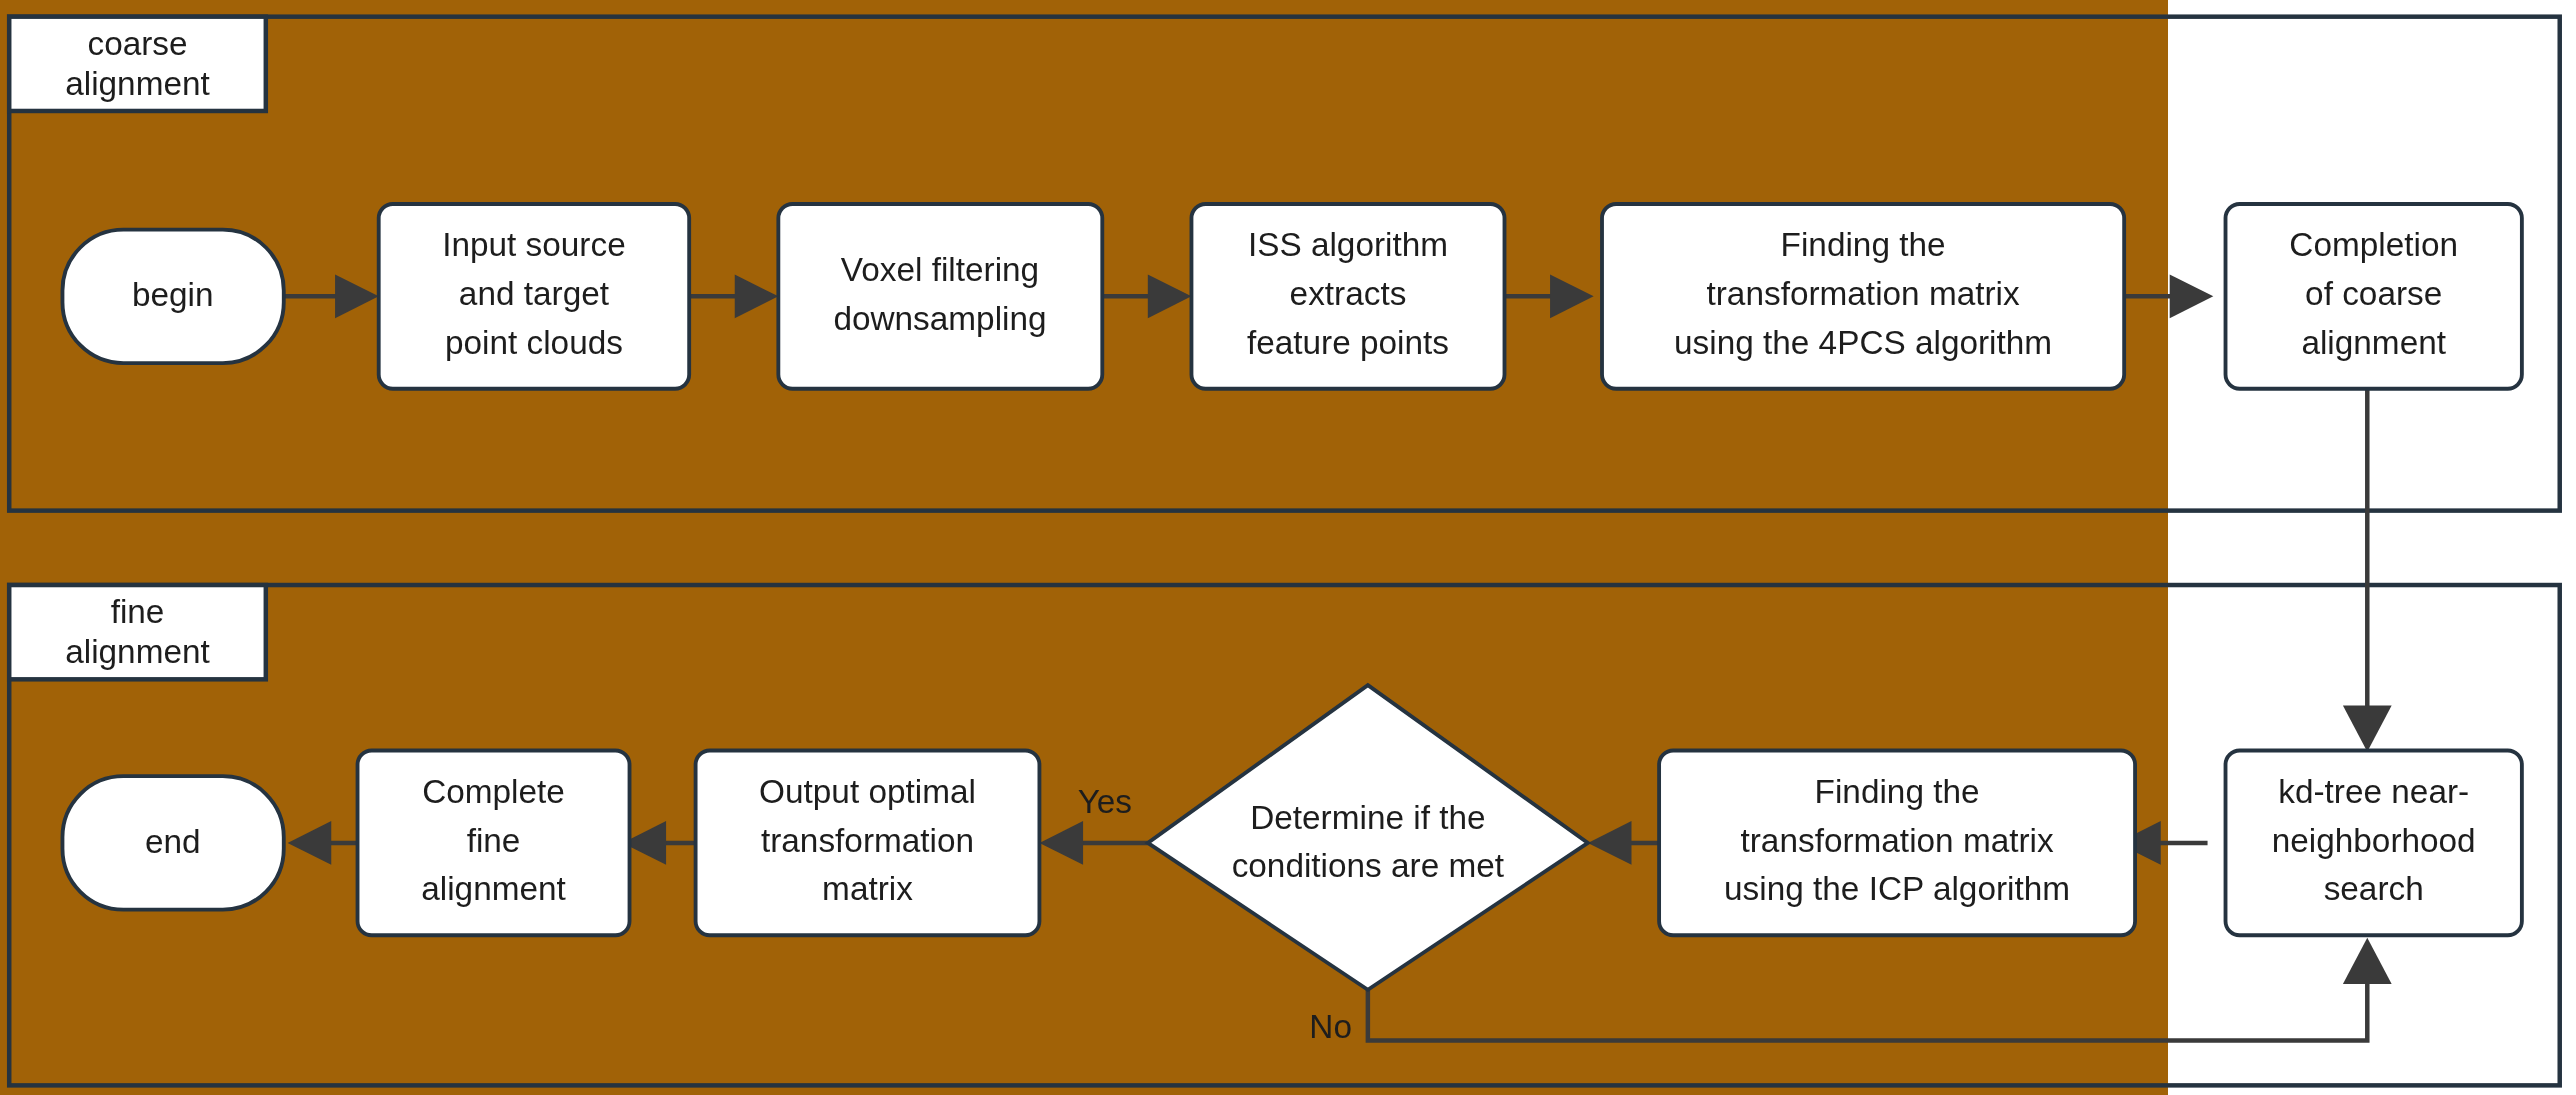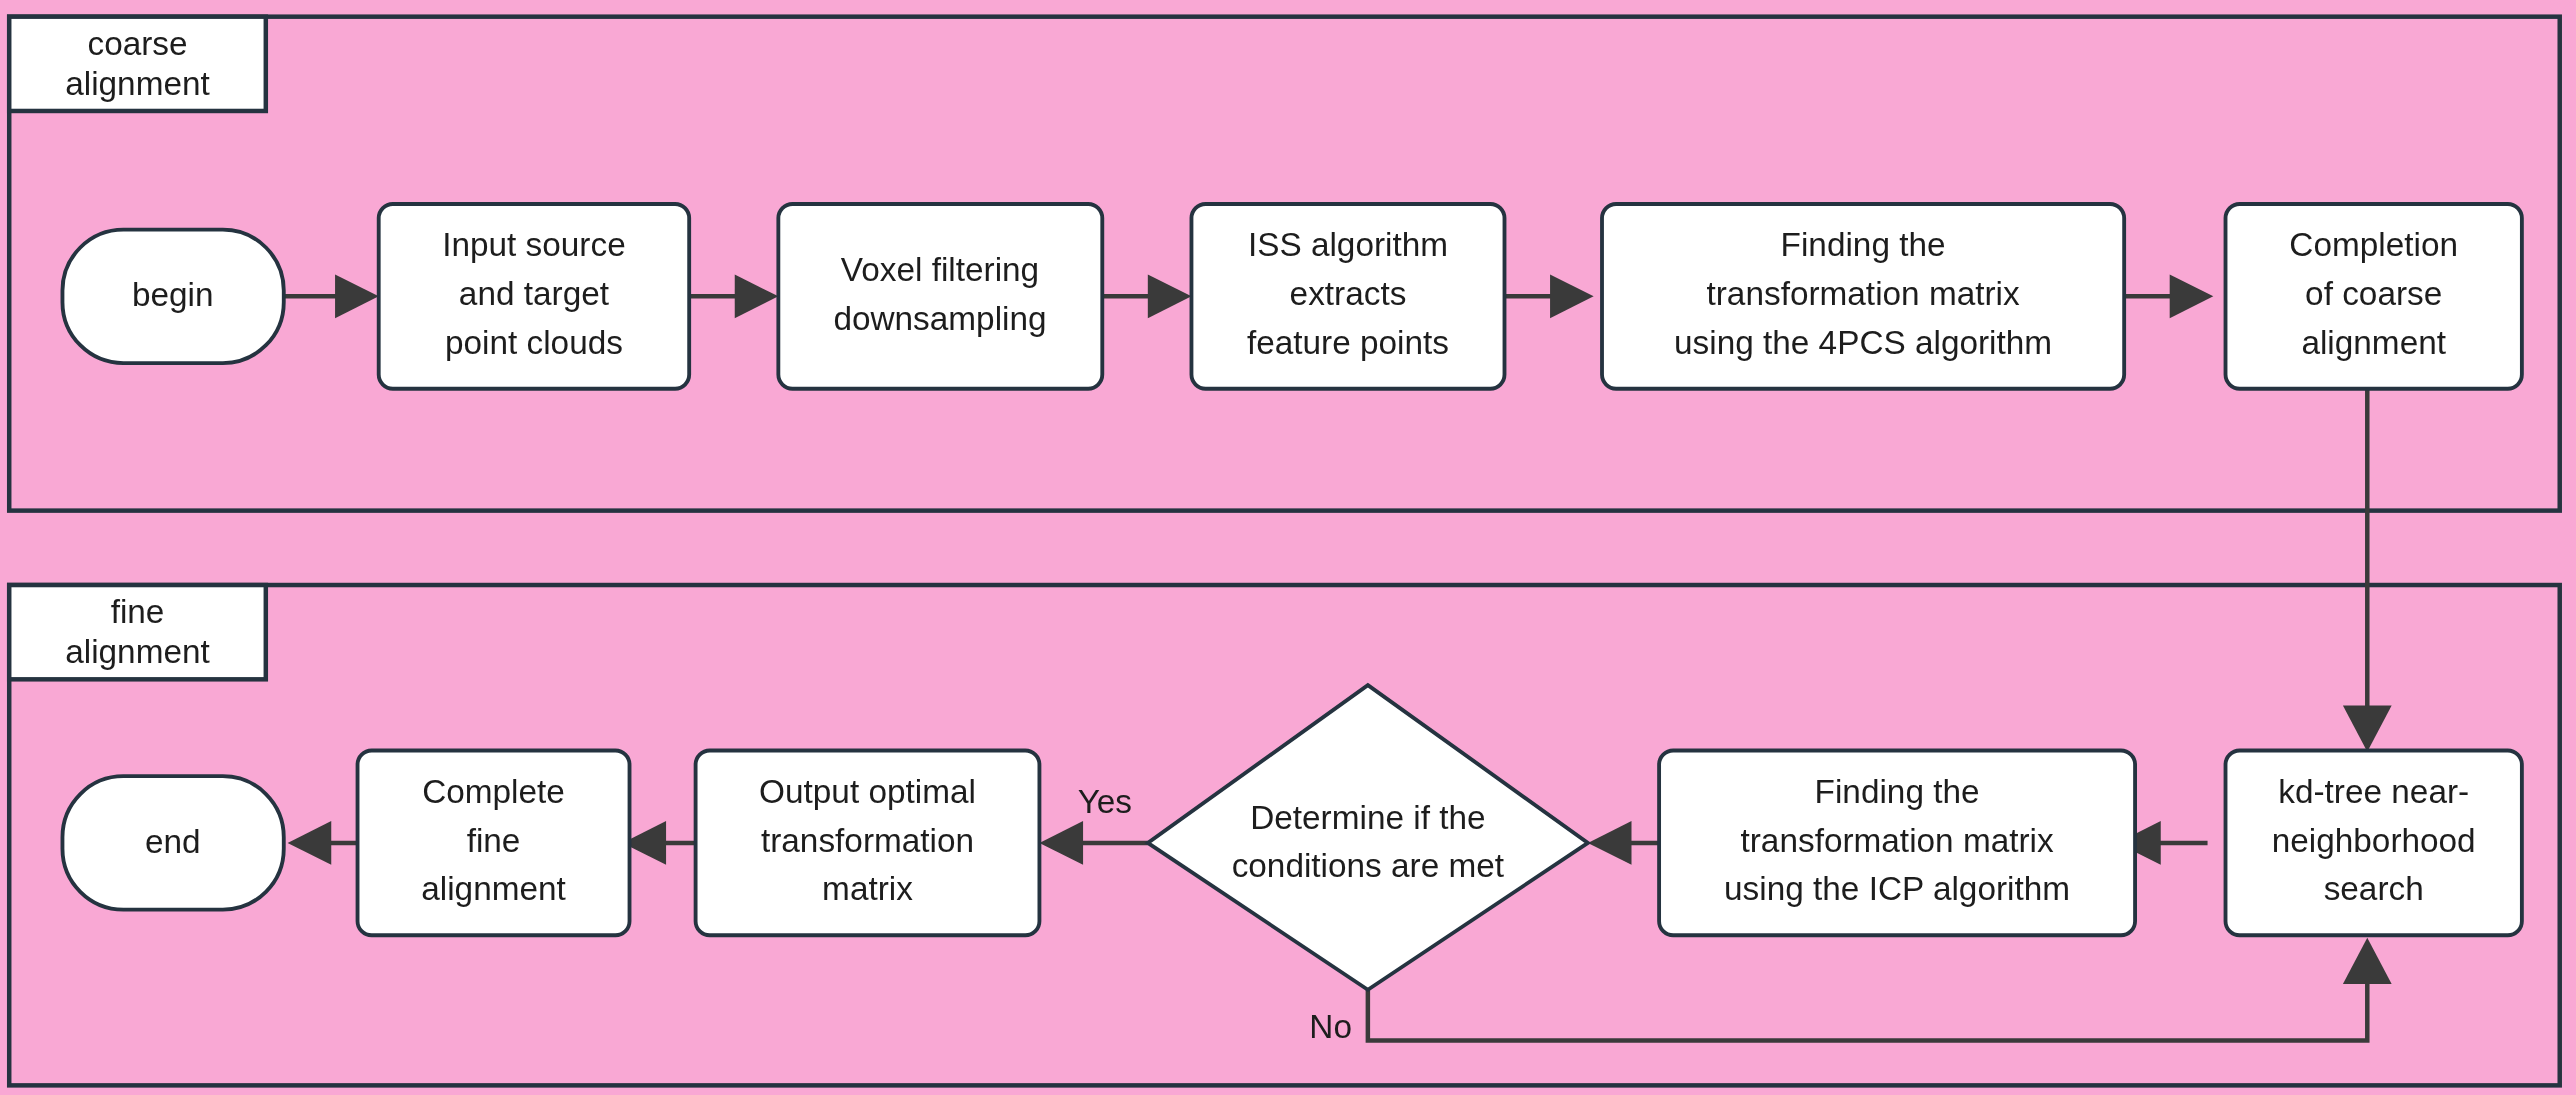--- a/index.html
+++ b/index.html
@@ -2,23 +2,23 @@
 <html style="font-size:10.3px"><head>
 <meta charset="utf-8">
 <style>
   html, body {
     margin: 0;
     padding: 0;
     background: #ffffff;
   }
   #canvas-wrap {
     position: relative;
-    width: 2576px;
+    width: 2168px;
     height: 1095px;
-    background: #f9a8d4;
+    background: #a16207;
     font-family: "Liberation Sans", sans-serif;
   }
   svg.flow {
     display: block;
     width: 2576px;
     height: 1095px;
   }
   .node-shape {
     fill: #ffffff;
     stroke: #253340;

